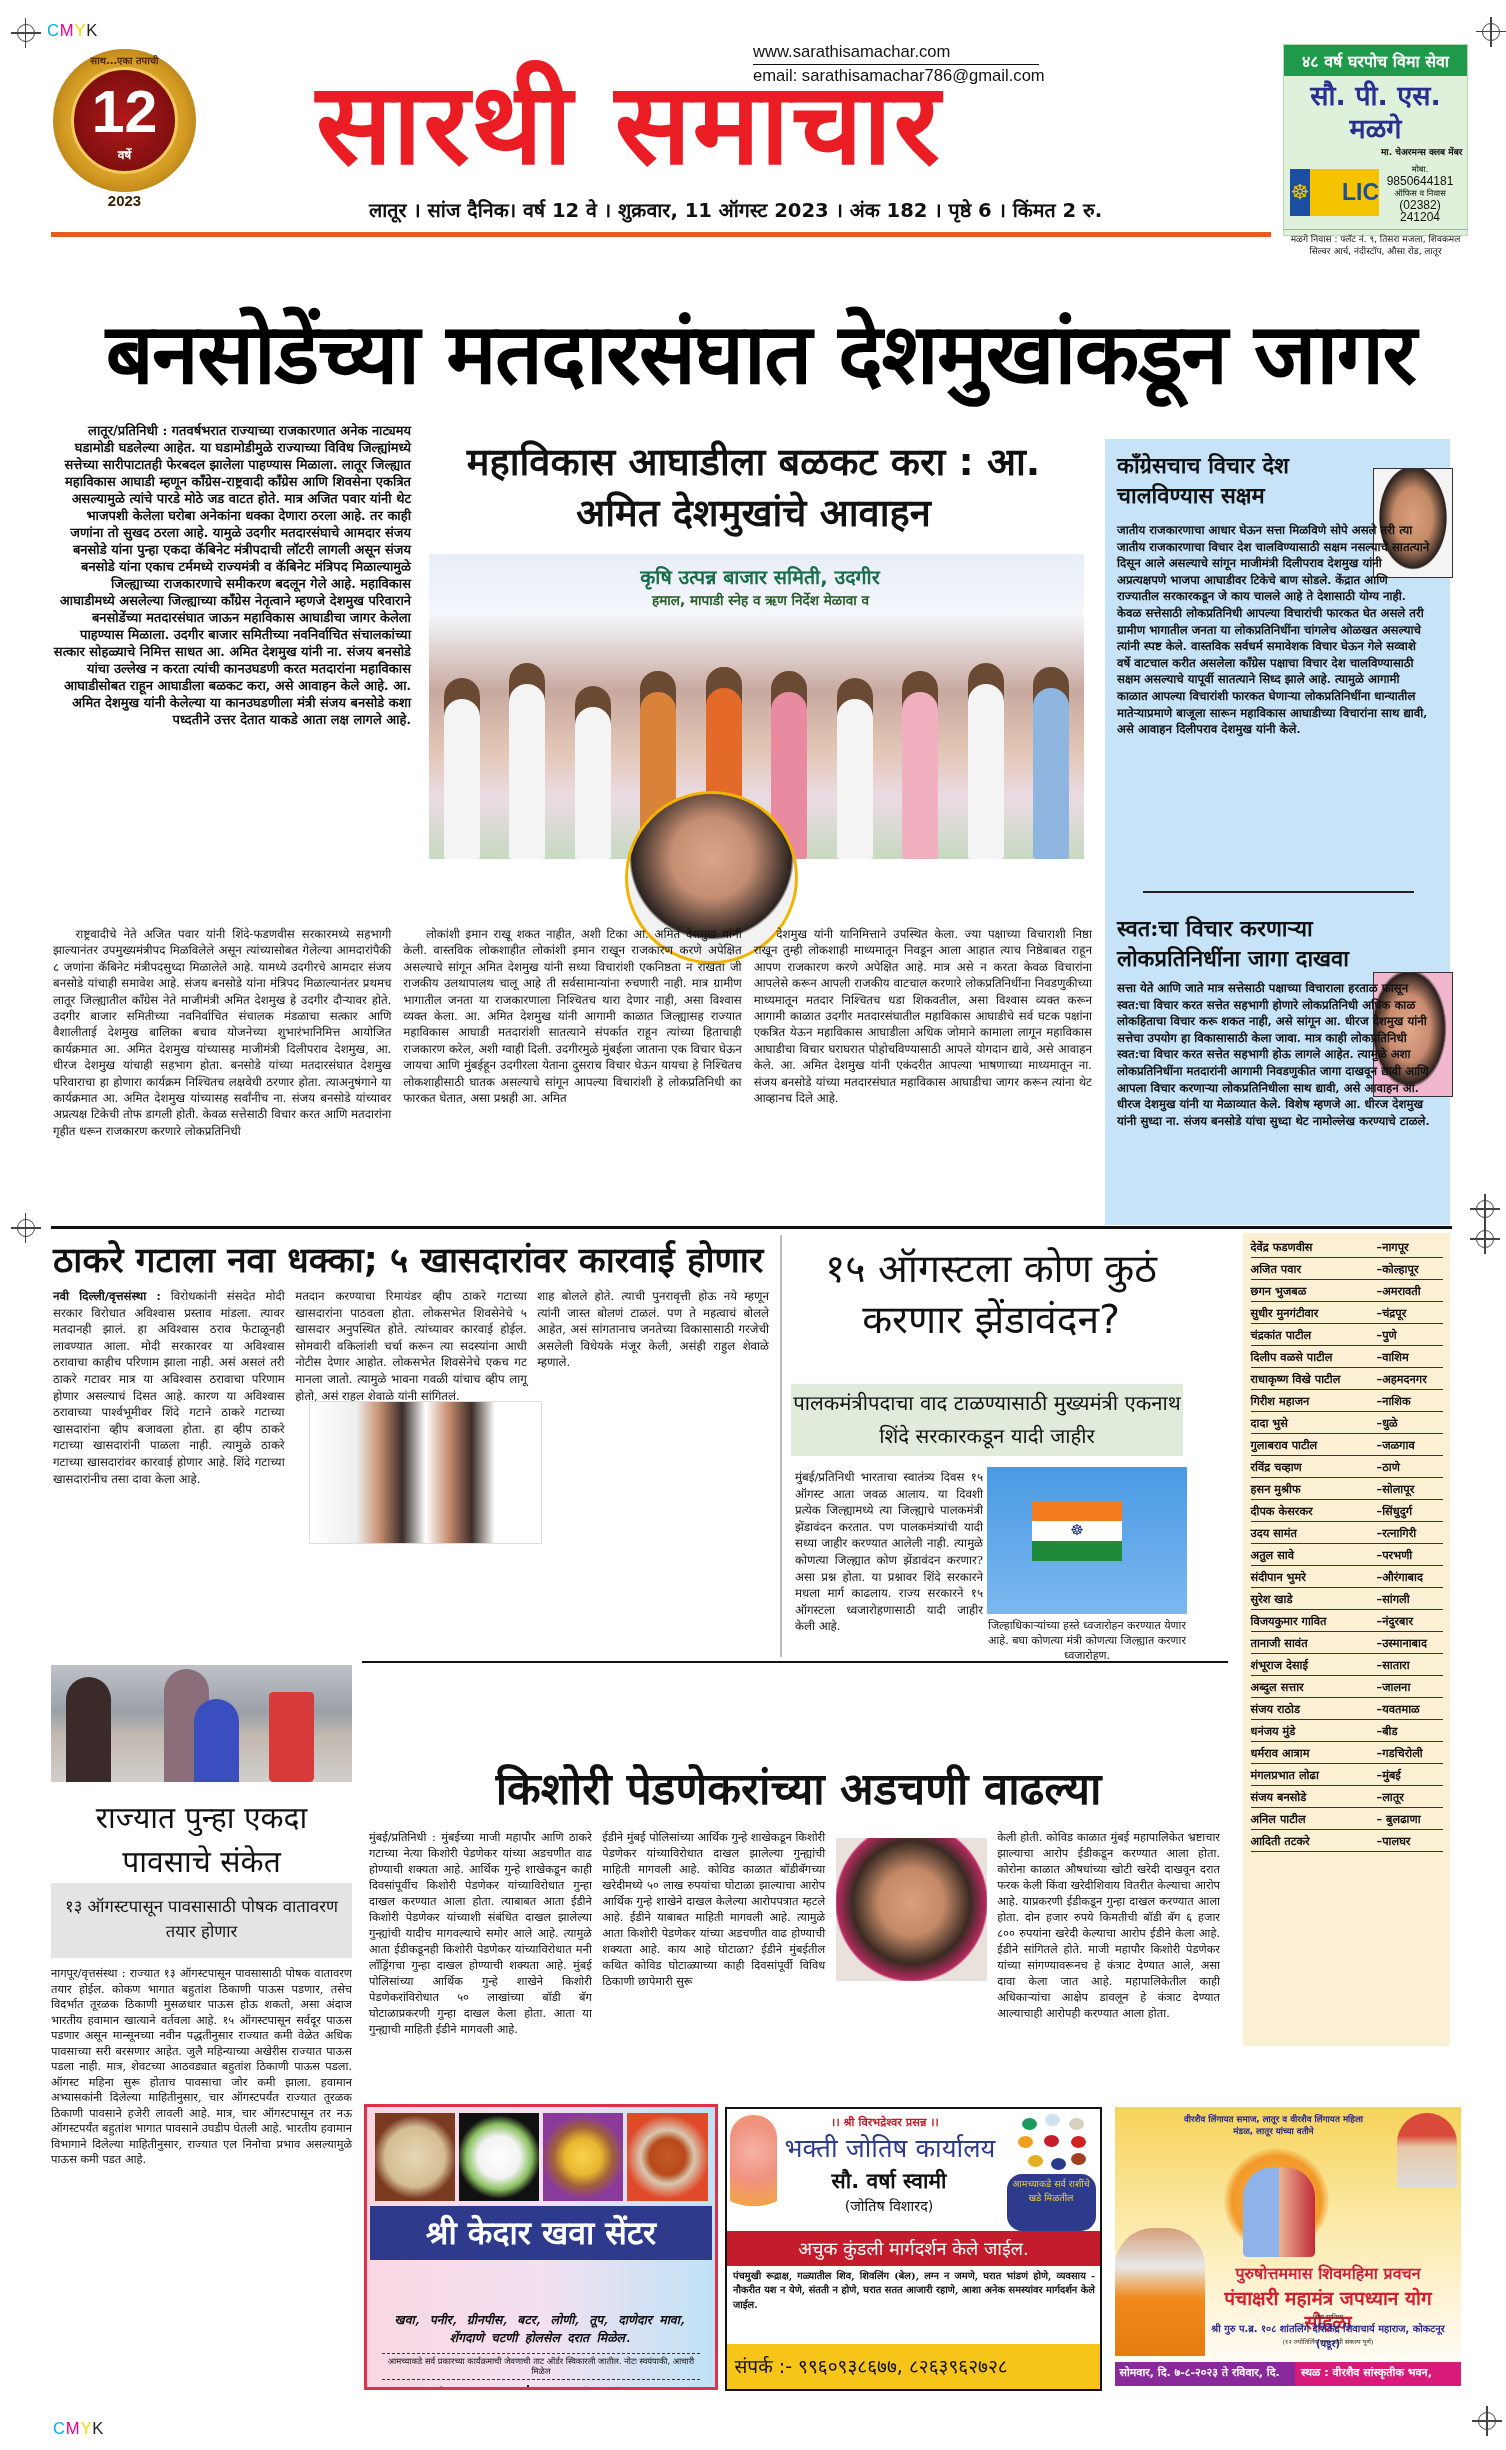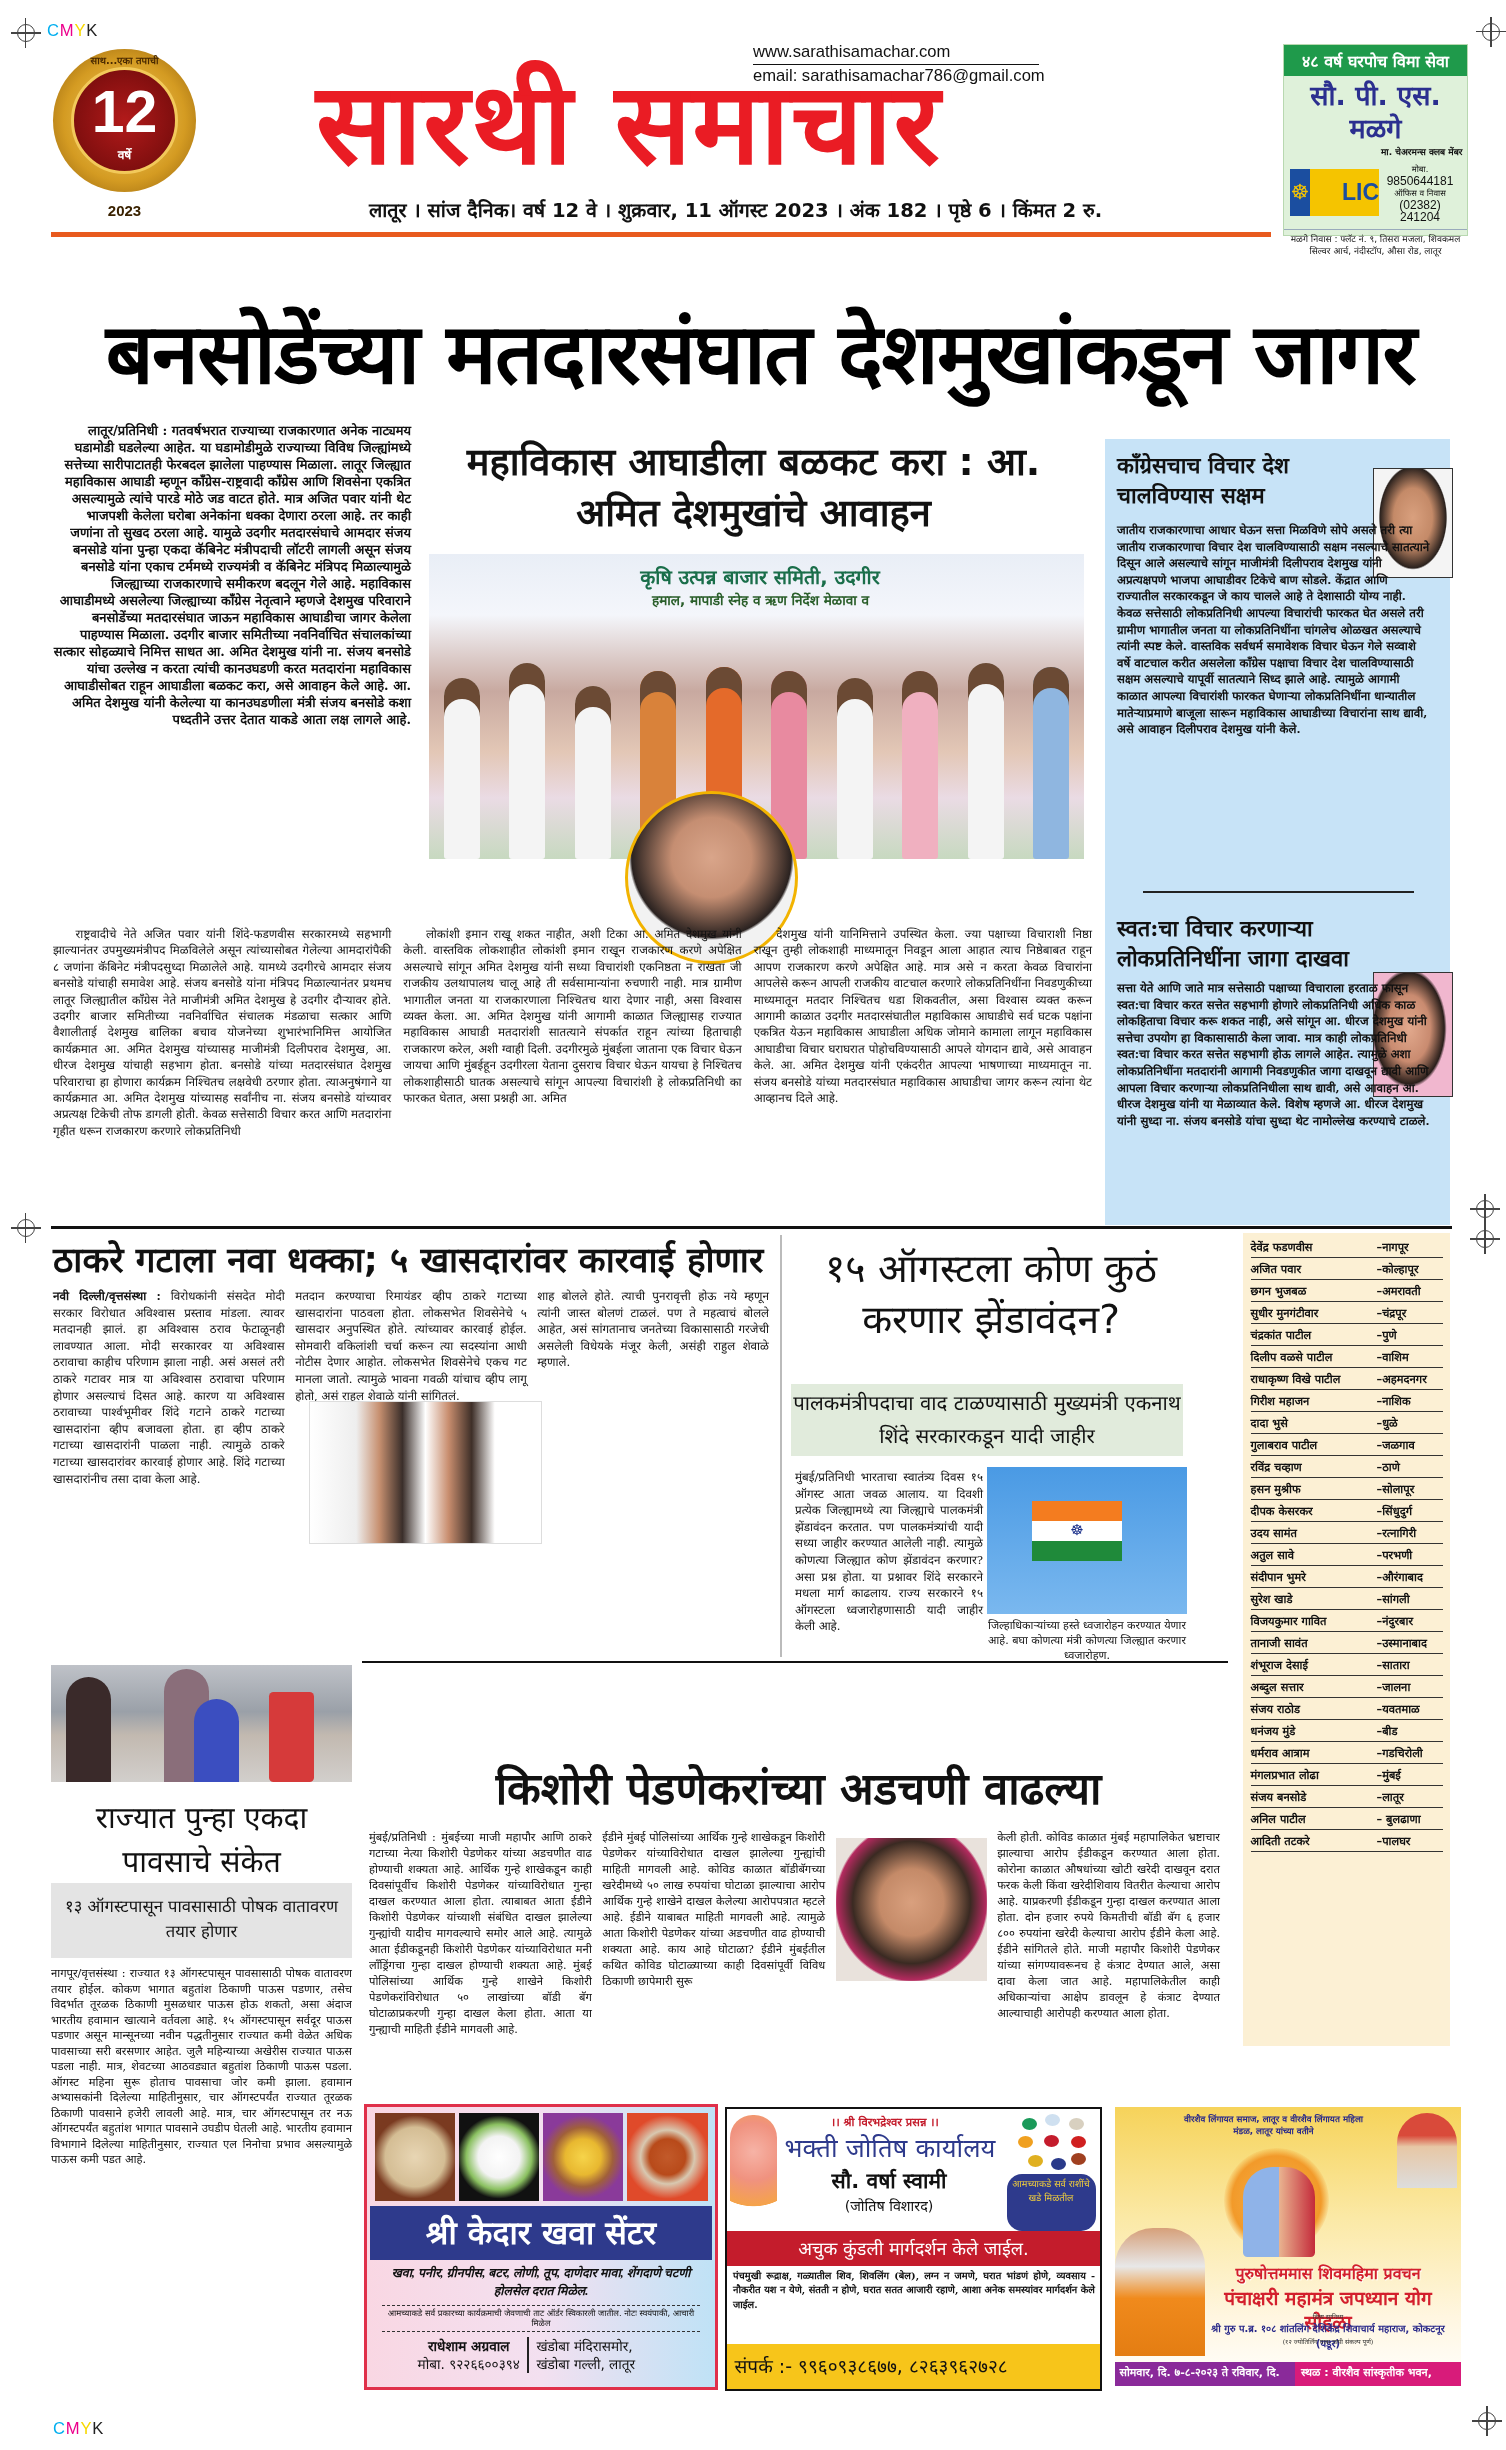--- a/index.html
+++ b/index.html
@@ -12,21 +12,21 @@
   .cmyk { font-size: 16.6px; font-family: "Liberation Sans", sans-serif; letter-spacing: 0.8px; }
   .cmyk .c{color:#00aeef}.cmyk .m{color:#ec008c}.cmyk .y{color:#f7d800}.cmyk .k{color:#222}
 
   
   .badge { left: 53px; top: 49px; width: 143px; height: 181px; }
   .badge-outer { position:absolute; left:0; top:0; width:143px; height:143px; border-radius:50%; background: radial-gradient(circle,#f7d26a 0%,#d49b22 60%,#8a5a0b 100%); }
   .badge-inner { position:absolute; left:18px; top:18px; width:107px; height:107px; border-radius:50%; background: radial-gradient(circle,#b21a1a 0%,#6b0a0a 100%); border:3px solid #f2c95a; color:#fff; text-align:center; }
   .badge-num { font-family:"Liberation Sans",sans-serif; font-weight:bold; font-size:59px; line-height:68px; margin-top:7.5px; }
   .badge-sub { font-size:12px; font-weight:bold; }
   .badge-top { position:absolute; left:30px; top:4.5px; width:83px; text-align:center; font-size:9.8px; color:#4a2a00; font-weight:bold; }
-  .badge-year { position:absolute; left:0; top:153px; width:143px; text-align:center; font-size:15px; font-weight:bold; color:#3a2200; font-family:"Liberation Sans",sans-serif; }
+  .badge-year { position:absolute; left:0; top:143px; width:143px; text-align:center; font-size:15px; font-weight:bold; color:#3a2200; font-family:"Liberation Sans",sans-serif; }
 
   .title-main { left: 316px; top: 56px; width: 919px; height: 136px; color: #ea1c24; font-weight: bold; font-size: 113px; line-height: 136px; letter-spacing: 1.5px; font-family: "DejaVu Sans", sans-serif; }
   .site-info { left: 753px; top: 41px; font-family: "Liberation Sans", sans-serif; font-size: 16.6px; color: #111; }
   .site-info div { line-height: 21px; }
   .site-info .url { border-bottom: 1.5px solid #111; padding-bottom: 1.5px; width: 286px; }
   .tagline { left: 369px; top: 196px; font-size: 19.6px; font-weight: bold; color: #111; white-space: nowrap; }
   .mast-rule { left: 51px; top: 232px; width: 1220px; height: 4.5px; background: #e85a1e; }
 
   .lic-ad { left: 1283px; top: 44px; width: 185px; height: 192px; background: #dff1da; border: 0.8px solid #b8d8b0; text-align: center; }
   .lic-top { background: #1f9a4b; color: #fff; font-weight: bold; font-size: 16px; padding: 4.5px 1.5px; }
@@ -90,21 +90,21 @@
 
   .h-kishori { left: 369px; top: 1759px; width: 859px; text-align: center; font-size: 44px; font-weight: bold; line-height: 60px; }
   .kishori-cols { left: 369px; top: 1830px; width: 851px; height: 241px; display: grid; grid-template-columns: 1fr 1fr 151px 1fr; column-gap: 10.5px; font-size: 11.3px; line-height: 16px; }
   .kishori-photo { background: radial-gradient(ellipse at 50% 45%,#d9a07e 0%,#c48a68 30%,#3a2a22 55%,#b42a5f 70%,#e9e2dc 72%); height: 143px; margin-top: 7.5px; }
 
   
   .ad-khawa { left: 364px; top: 2104px; width: 354px; height: 286px; border: 3px solid #e0304a; background: linear-gradient(90deg,#f9d7e3 0%,#f3e0f0 50%,#bfe2f6 100%); overflow:hidden; }
   .food-row { display:flex; gap:3.8px; padding:6px 7.5px 0 7.5px; height:94px; }
   .food-row div { flex:1; }
   .kh-banner { background:#2e3a8c; color:#fff; font-weight:bold; font-size:32px; text-align:center; line-height:54px; margin: 4.5px 3px 0 3px; }
-  .kh-items { text-align:center; font-size:12.4px; font-weight:bold; font-style:italic; line-height:18px; padding:4.5px 7.5px; font-family:Liberation Serif, serif; }
+  .kh-items { text-align:center; font-size:12.4px; font-weight:bold; font-style:italic; line-height:18px; padding:4.5px 7.5px; font-family:Liberation Mono, monospace;margin-top:48px; }
   .kh-note { text-align:center; font-size:8.3px; line-height:10.5px; border-top:1.1px dashed #333; border-bottom:1.1px dashed #333; margin:0 15px; padding:2.3px 0; }
   .kh-foot { display:flex; justify-content:center; gap:7.5px; padding:4.5px 7.5px; font-size:13.6px; line-height:18px; }
   .kh-foot .sep { width:1.5px; background:#222; }
 
   .ad-jyotish { left: 725px; top: 2107px; width: 377px; height: 284px; border: 2.3px solid #111; background: #fff; overflow:hidden; }
   .jy-top { position:absolute; left:60px; top:4.5px; width:196px; text-align:center; color:#c41c2c; font-size:11.3px; font-weight:bold; }
   .jy-title { position:absolute; left:50px; top:22.6px; width:226px; text-align:center; color:#2e3a8c; font-size:25.6px; line-height:33px; }
   .jy-name { position:absolute; left:68px; top:59px; width:188px; text-align:center; font-weight:bold; font-size:21px; line-height:27px; }
   .jy-deg { position:absolute; left:68px; top:87px; width:188px; text-align:center; font-size:14.3px; }
   .jy-ganesh { position:absolute; left:3px; top:6px; width:47px; height:105px; border-radius:22.6px 22.6px 7.5px 7.5px; background: radial-gradient(circle at 50% 35%,#f6b3a6 0%,#f0927f 40%,#f5a34a 75%,#fff 76%); }

